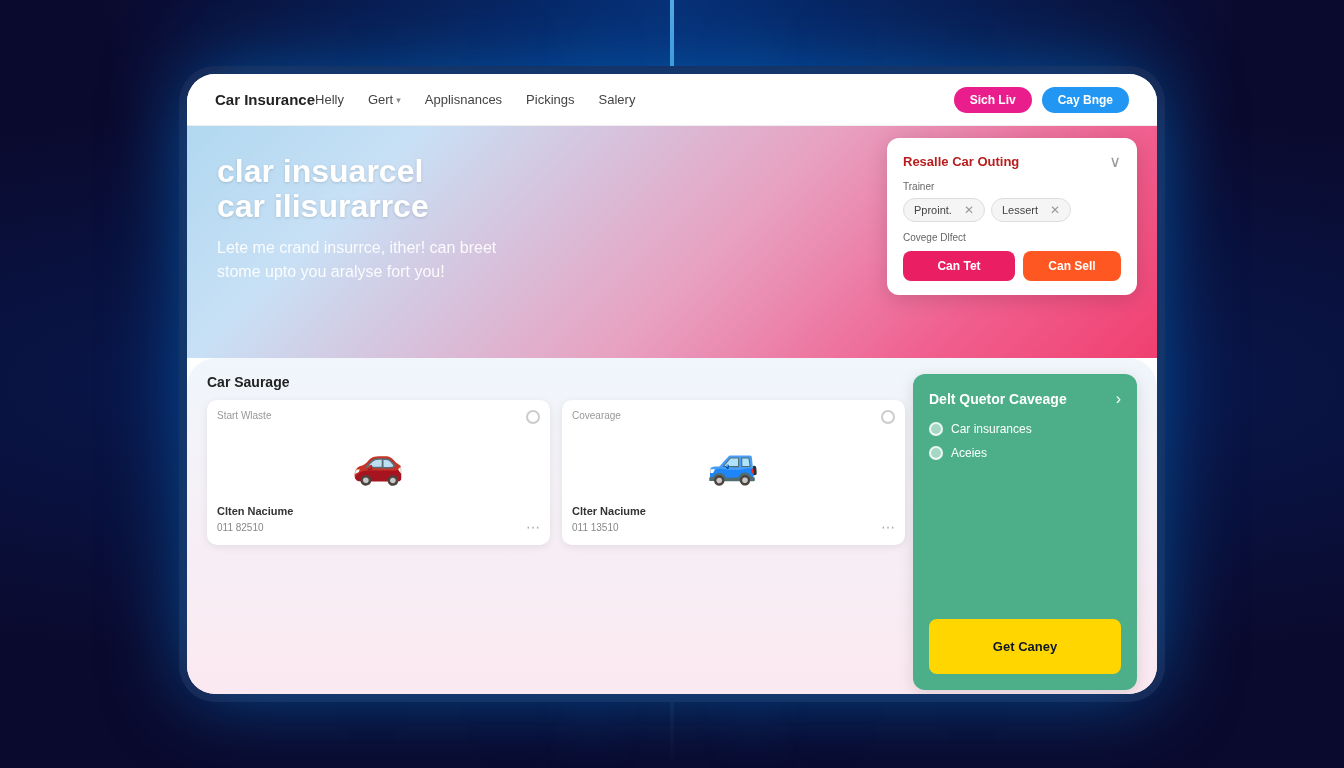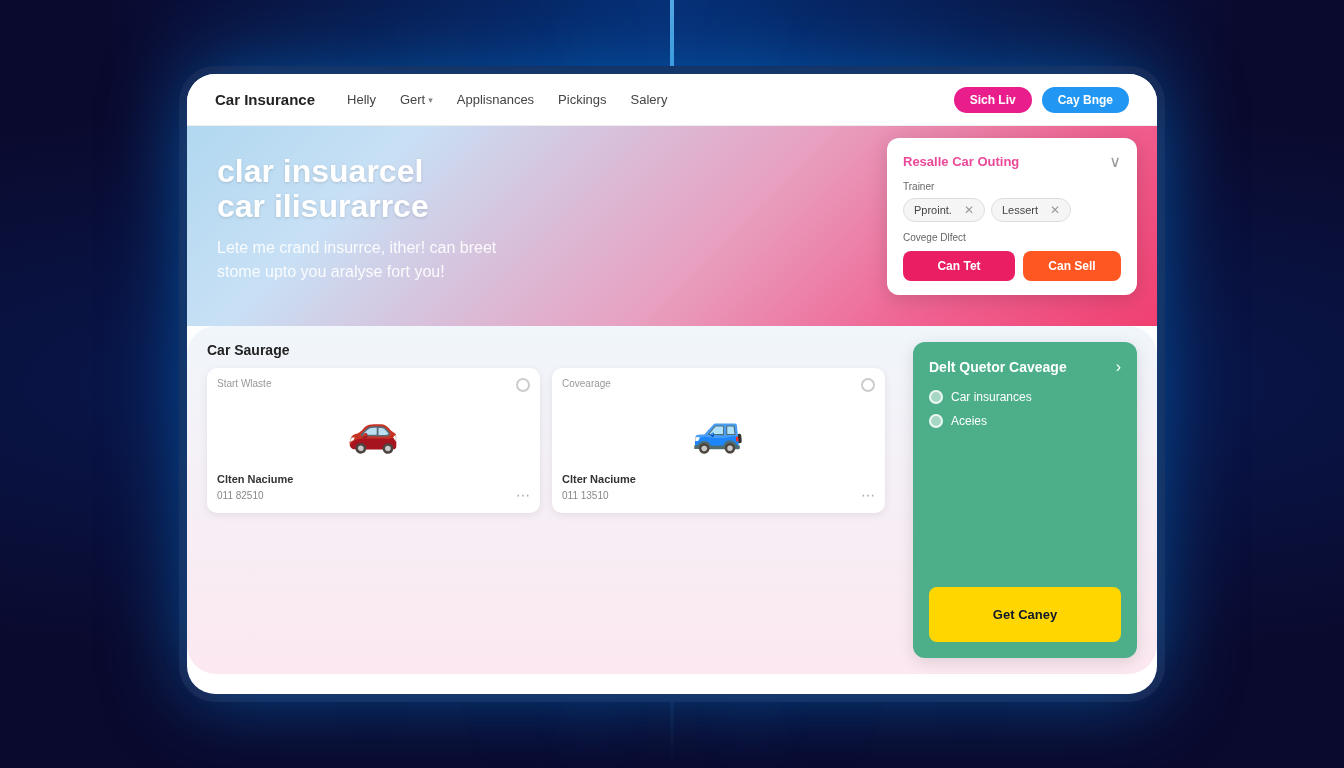--- a/index.html
+++ b/index.html
@@ -50,21 +50,20 @@
     }
 
     
     .navbar {
       display: flex;
       align-items: center;
       padding: 0 28px;
       height: 52px;
       background: #fff;
       border-bottom: 1px solid #eee;
-      gap: 32px;
     }
     .nav-brand {
       font-weight: 700;
       font-size: 15px;
       color: #222;
       white-space: nowrap;
     }
     .nav-links {
       display: flex;
       gap: 24px;
@@ -105,21 +104,21 @@
       padding: 6px 16px;
       font-size: 12px;
       cursor: pointer;
       font-weight: 600;
     }
 
     
     .hero {
       display: flex;
       position: relative;
-      height: 200px;
+      height: 232px;
       background: linear-gradient(135deg, #b0d8f0 0%, #c8e0f5 20%, #e8a0c0 55%, #f06090 80%, #f04070 100%);
       overflow: hidden;
     }
     .hero-content {
       padding: 28px 30px;
       flex: 1;
       max-width: 55%;
     }
     .hero-title {
       font-size: 32px;
@@ -149,21 +148,21 @@
     }
     .filter-card-header {
       display: flex;
       justify-content: space-between;
       align-items: center;
       margin-bottom: 10px;
     }
     .filter-card-title {
       font-size: 13px;
       font-weight: 700;
-      color: #ec4899;
+      color: #b91c1c;
     }
     .filter-card-close {
       color: #999;
       font-size: 16px;
       cursor: pointer;
     }
     .filter-label {
       font-size: 10px;
       color: #666;
       margin-bottom: 6px;
@@ -217,21 +216,21 @@
       padding: 8px 20px;
       font-size: 12px;
       font-weight: 600;
       cursor: pointer;
       flex: 1;
     }
 
     
     .main-body {
       display: flex;
-      gap: 28px;
+      gap: 8px;
       padding: 16px 20px;
       height: calc(620px - 52px - 220px);
       background: linear-gradient(to bottom, #f0f6fb 0%, #fce8f0 100%);
       border-radius: 29px;
     }
 
     
     .car-section {
       flex: 1;
     }

